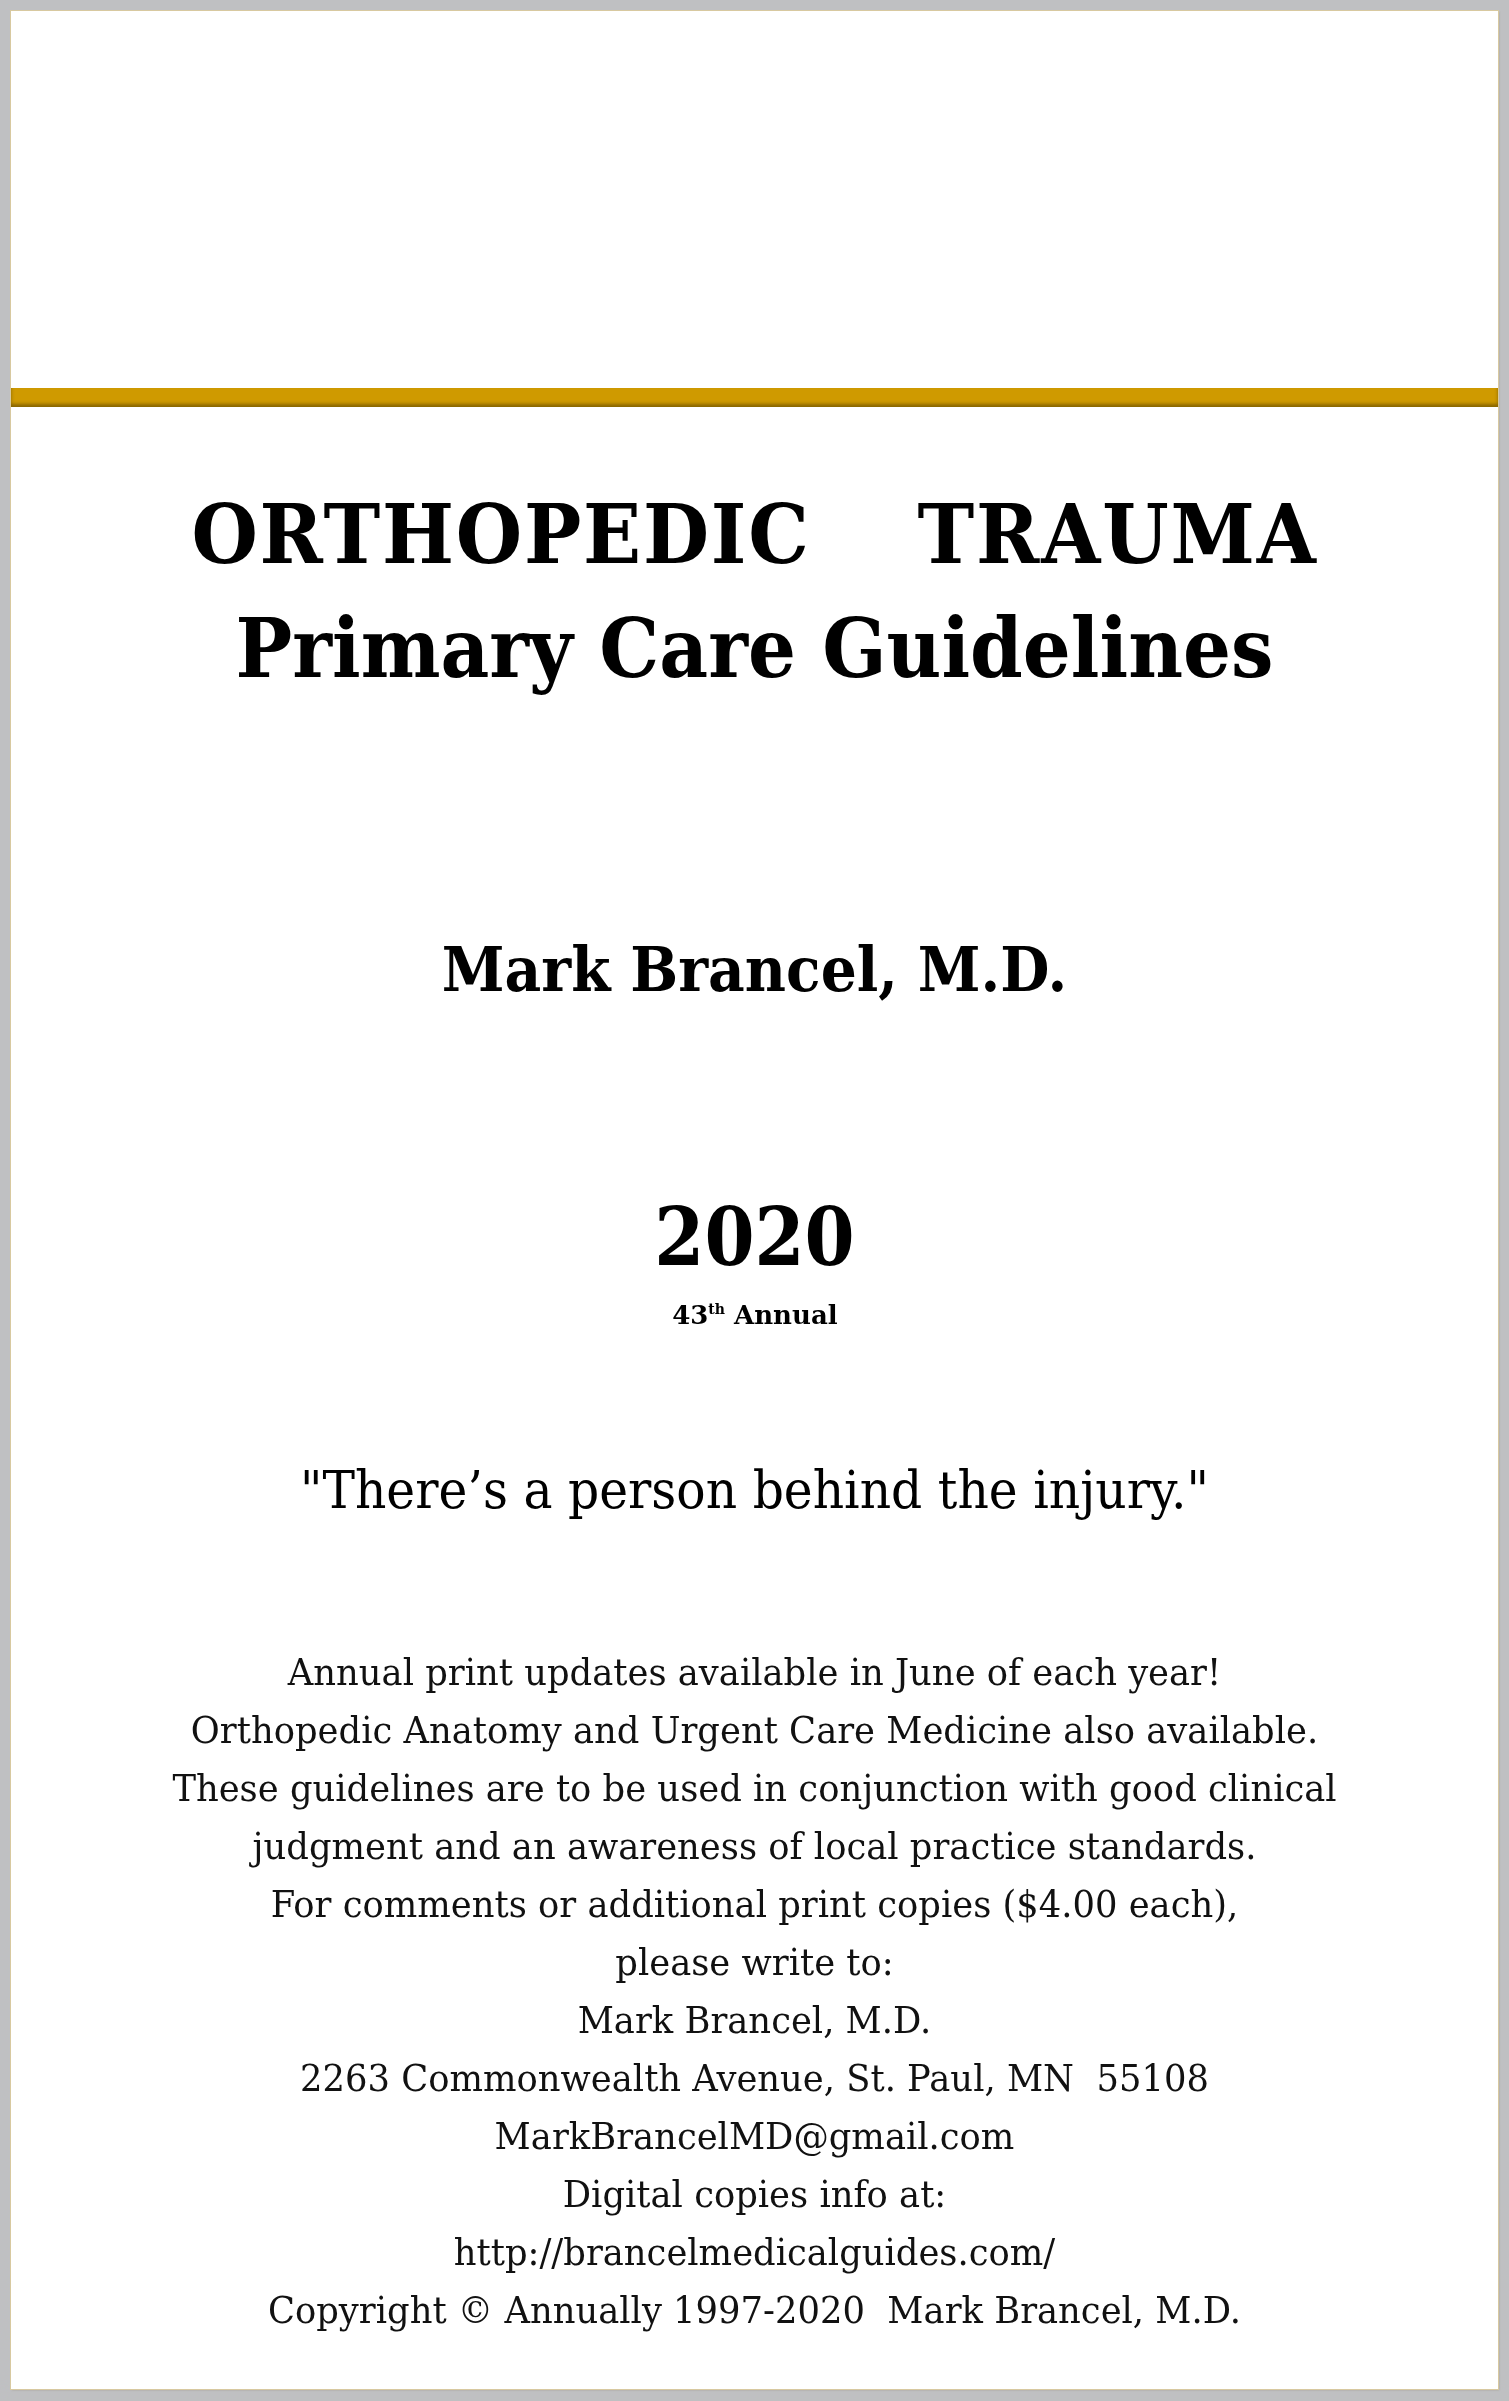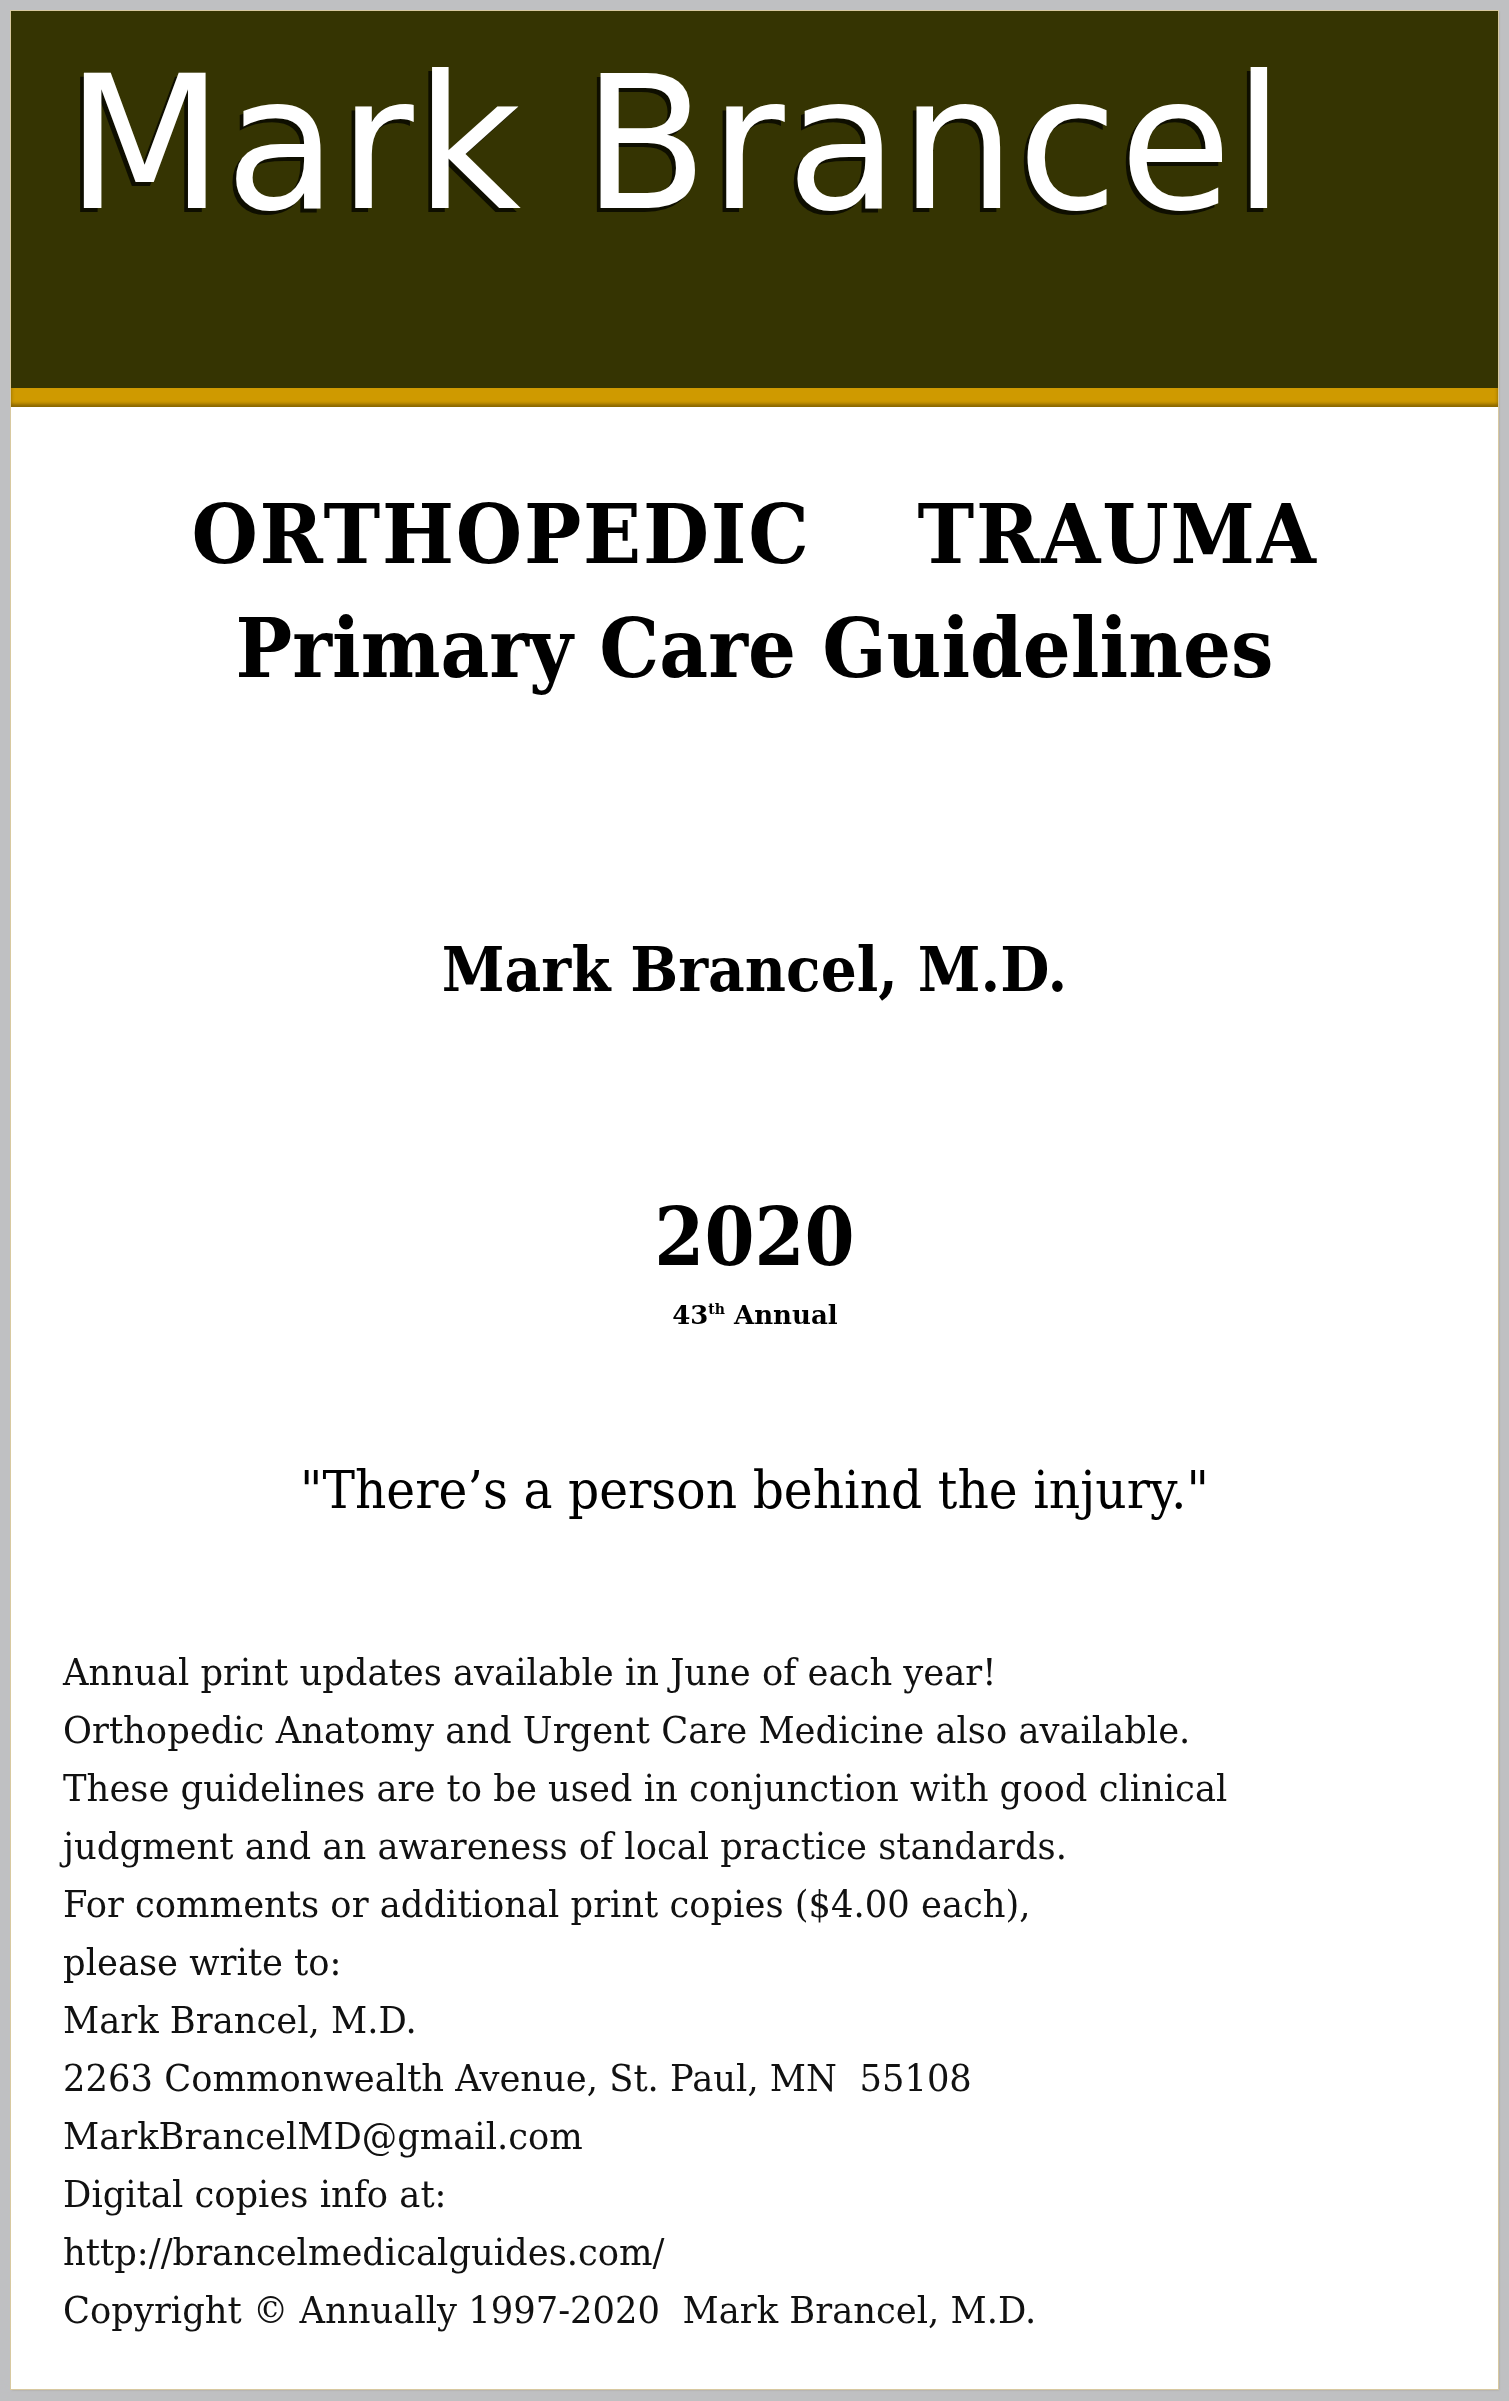--- a/index.html
+++ b/index.html
@@ -90,36 +90,33 @@
   .quote {
     top: 1441px;
     font-family: "DejaVu Serif", serif;
     font-size: 53px;
     line-height: 76px;
     transform: scaleX(0.92);
   }
   .body-lines {
     position: absolute; left: 0; top: 1632px;
     width: 100%;
-    text-align: left;
+    text-align: center;
     font-family: "DejaVu Serif", serif;
     font-size: 38px;
     line-height: 58px;
     color: #111;
   }
   .body-lines div { white-space: nowrap; transform: scaleX(0.93); }
   .transform-c { transform-origin: center top; }
 </style>
 </head>
 <body>
 
 <div class="page">
-  <div class="banner">
-    <div class="banner-title">Mark Brancel</div>
-  </div>
   <div class="banner-stripe"></div>
 
   <div class="center title-1 transform-c" style="white-space:pre;">ORTHOPEDIC  TRAUMA</div>
   <div class="center title-2 transform-c">Primary Care Guidelines</div>
 
   <div class="center author transform-c">Mark Brancel, M.D.</div>
 
   <div class="center year transform-c">2020</div>
   <div class="center edition">
     <span>43</span><sup>th</sup><span style="white-space:pre;"> Annual</span>

